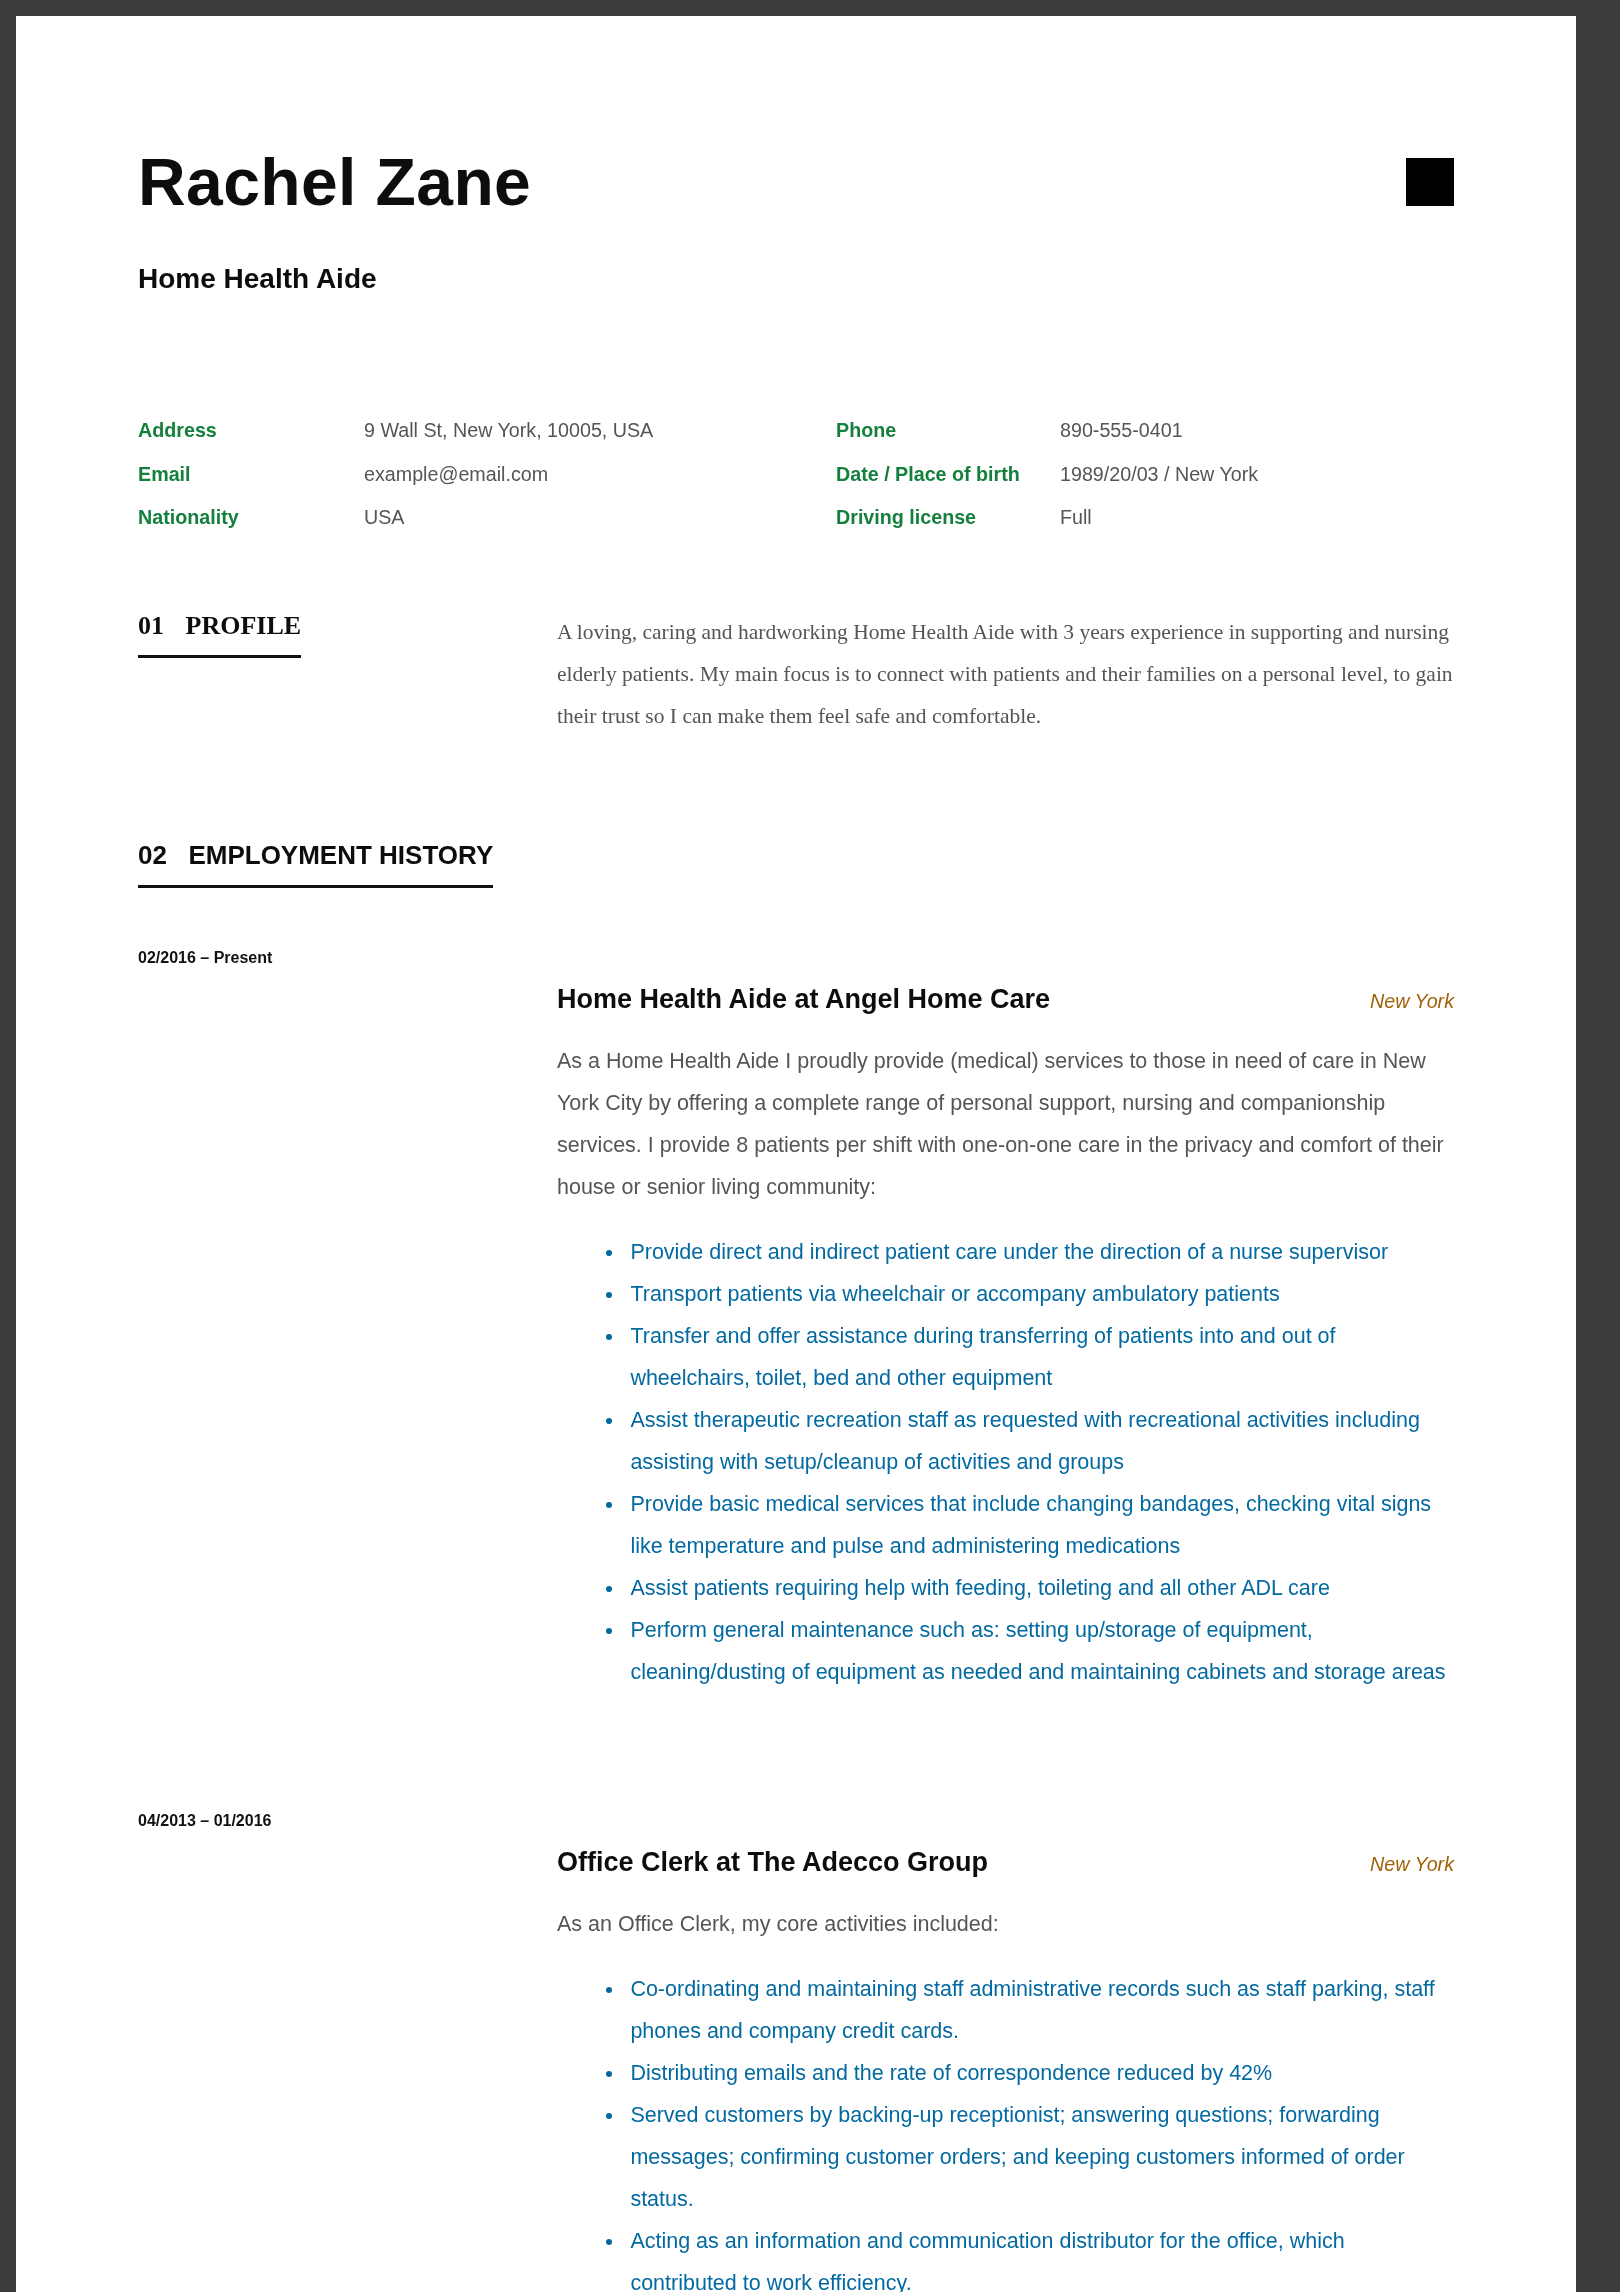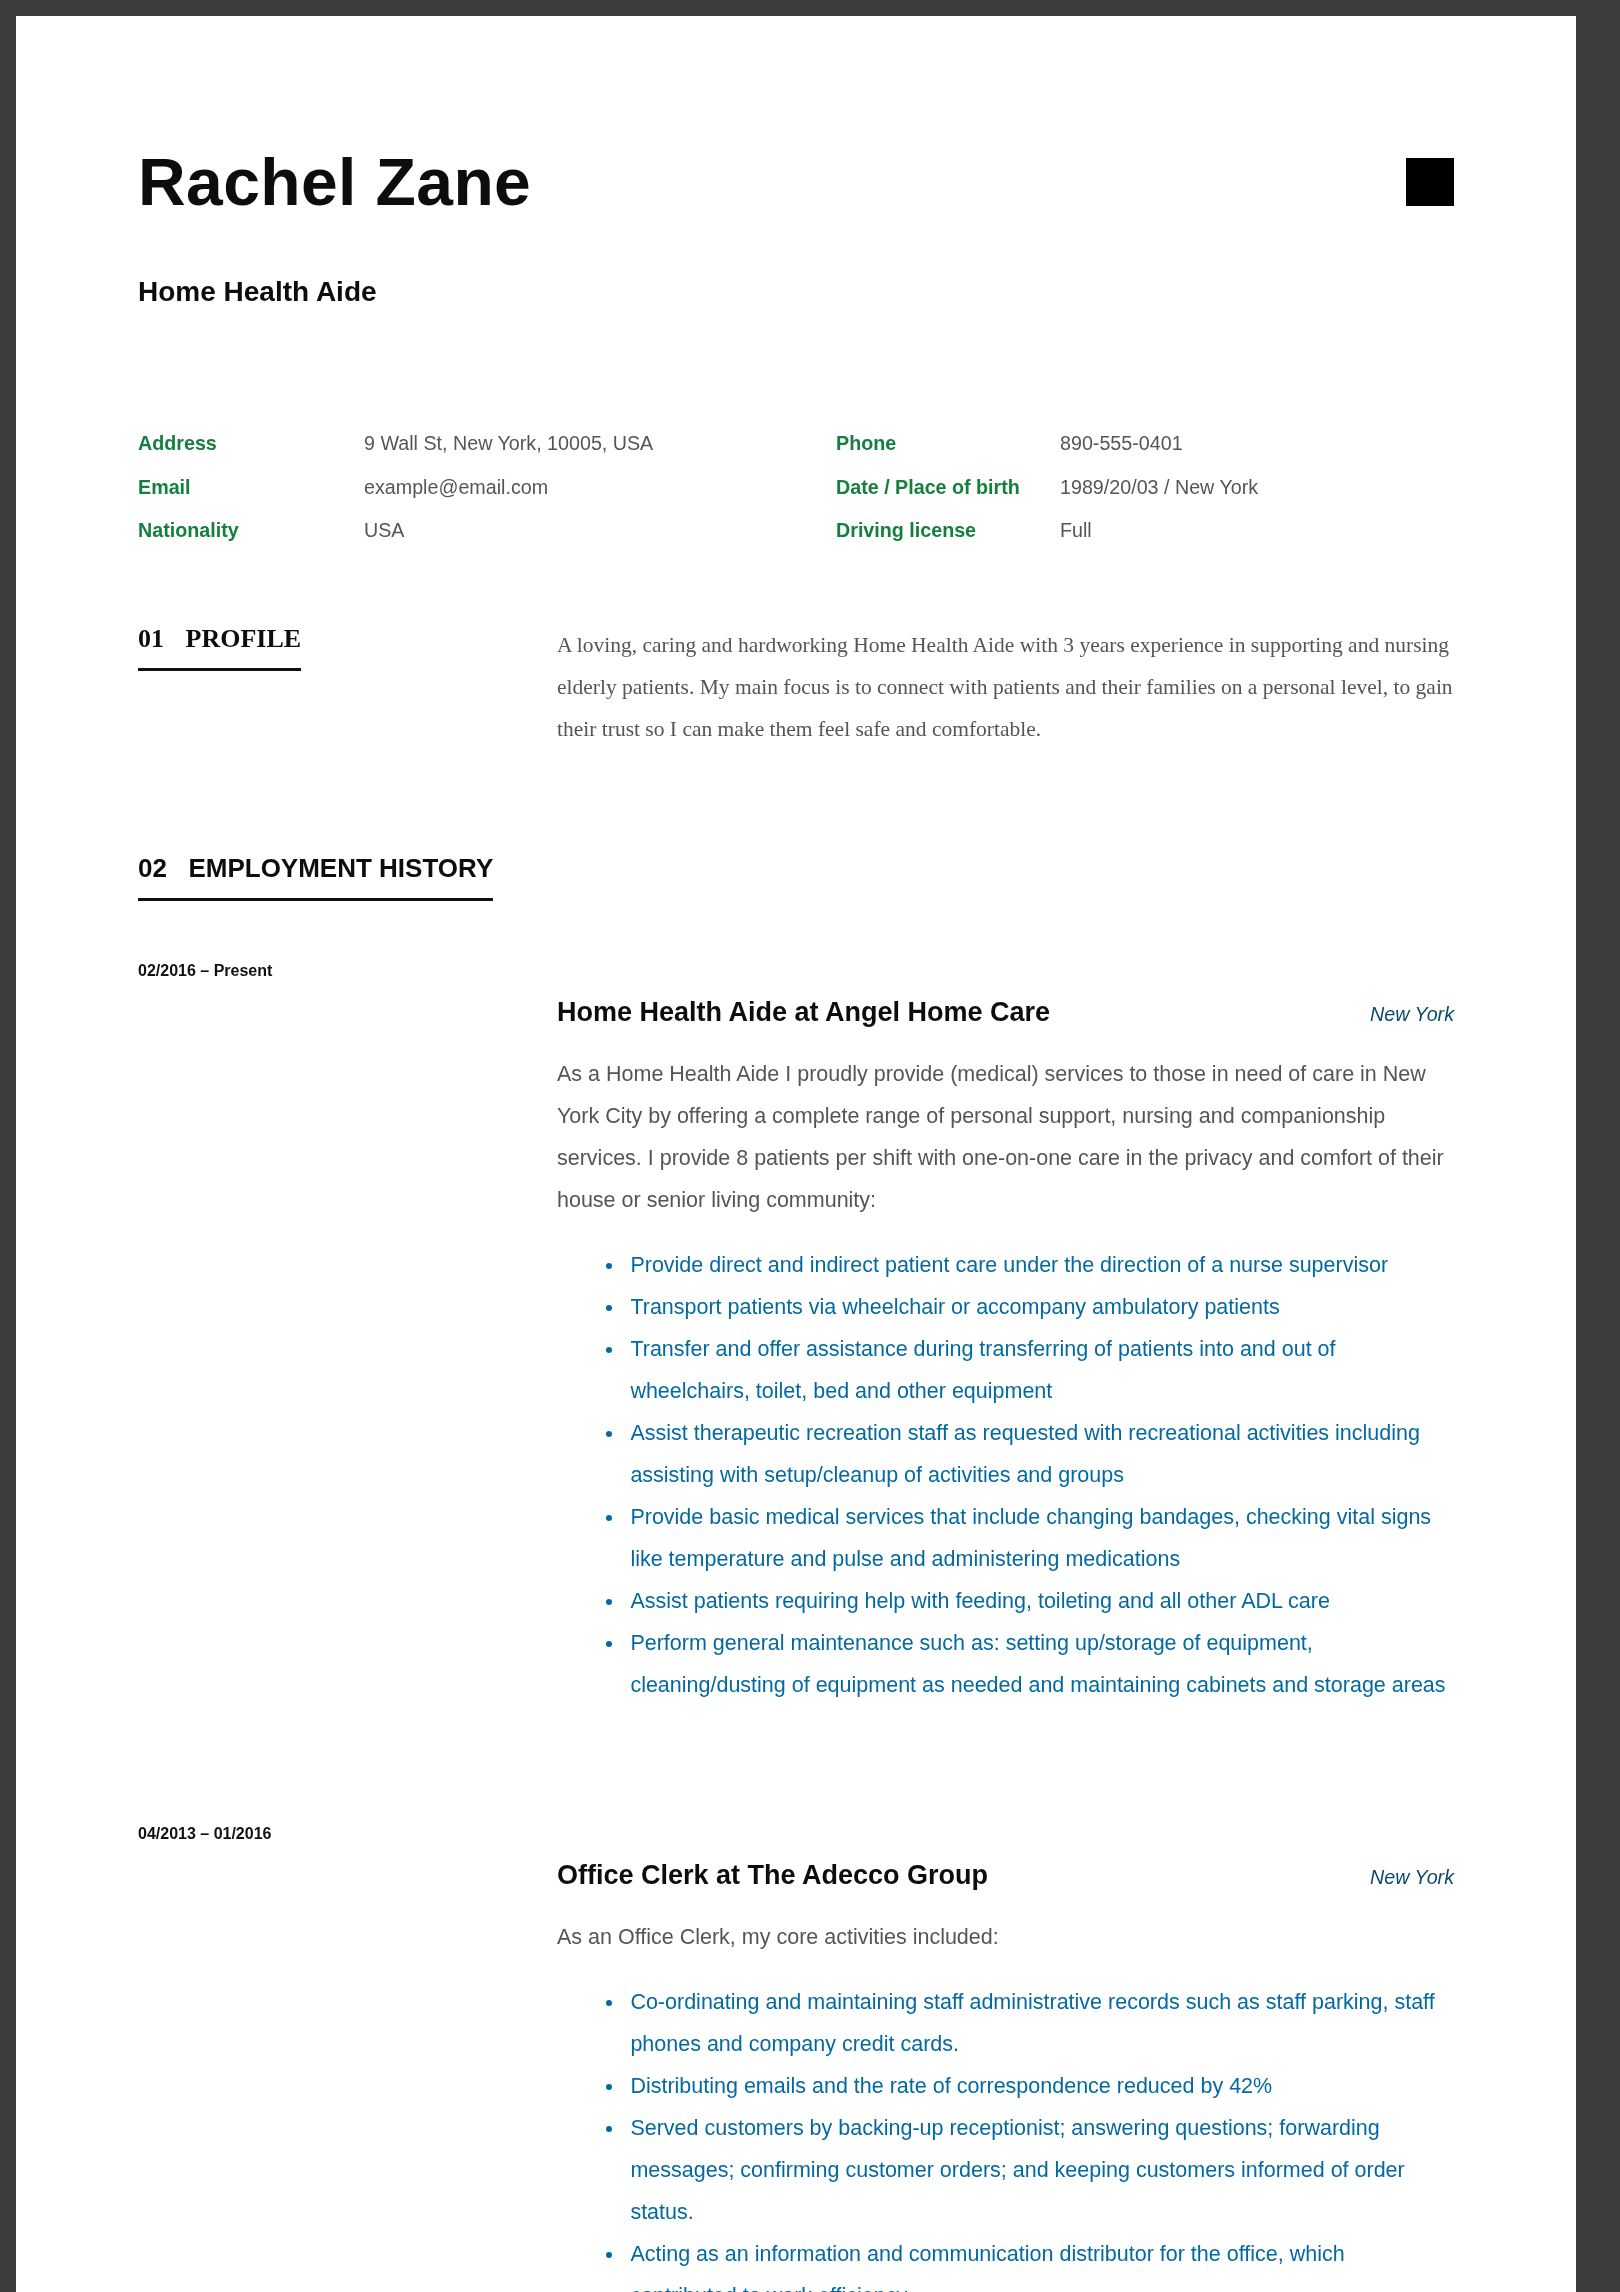--- a/index.html
+++ b/index.html
@@ -14,21 +14,21 @@
     min-height: 2260px;
     margin: 16px;
     background: #ffffff;
     padding: 133px 122px 107px 122px;
   }
 
   
   .name-row { display: flex; justify-content: space-between; align-items: center; }
   .name { font-size: 66px; font-weight: bold; letter-spacing: 0.4px; color: #0d0d0d; line-height: 1; }
   .brand-square { width: 48px; height: 48px; background: #000000; flex: 0 0 auto; }
-  .role { font-size: 28px; font-weight: bold; margin-top: 61px; color: #0d0d0d; }
+  .role { font-size: 28px; font-weight: bold; margin-top: 48px; color: #0d0d0d; }
 
   
   .contact {
     margin-top: 124px;
     display: grid;
     grid-template-columns: 226px 472px 224px 1fr;
     row-gap: 20.6px;
     font-size: 19.7px;
     align-items: baseline;
   }
@@ -52,21 +52,21 @@
   .profile-section { margin-top: 82px; }
   .body-text { font-size: 21.5px; line-height: 42px; color: #555555; }
 
   .employment-section { margin-top: 103px; }
 
   .job { display: grid; grid-template-columns: 419px 1fr; margin-top: 54px; }
   .job + .job { margin-top: 112px; }
   .job-dates { font-size: 16px; font-weight: bold; color: #111111; padding-top: 7.2px; }
   .job-header { display: flex; justify-content: space-between; align-items: baseline; }
   .job-title { font-size: 27px; font-weight: bold; color: #0d0d0d; }
-  .job-location { font-size: 19.7px; font-style: italic; color: #0c4a6e; margin-top: 48px; }
+  .job-location { font-size: 19.7px; font-style: italic; color: #a16207; margin-top: 48px; }
   .job-intro { margin-top: 25px; }
   .job-bullets { margin-top: 23px; padding-left: 68px; list-style: disc; }
   .job-bullets li { font-size: 21.5px; line-height: 42px; color: #0369a1; padding-left: 5.4px; }
 </style>
 </head>
 <body>
 
 <div class="page">
 
   <header>

